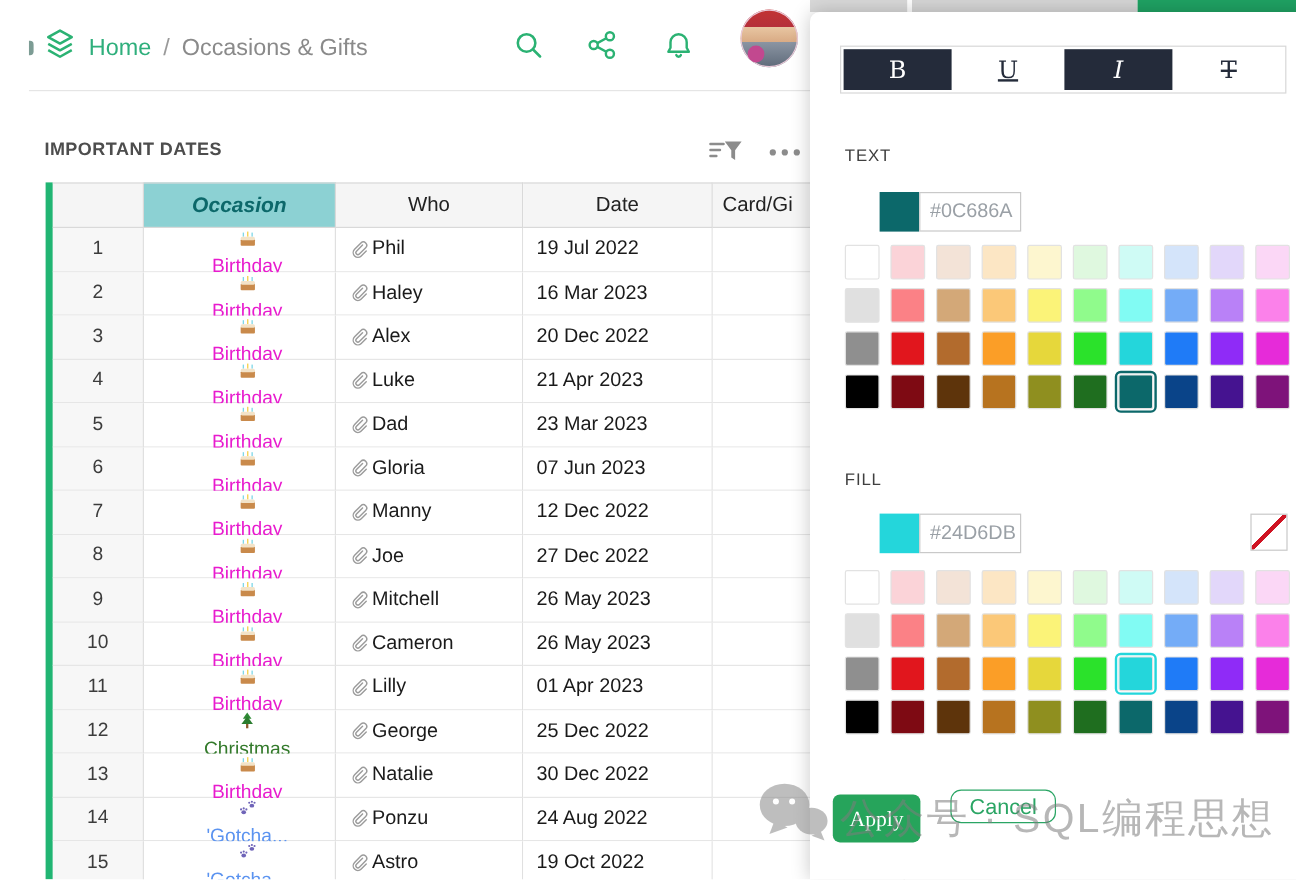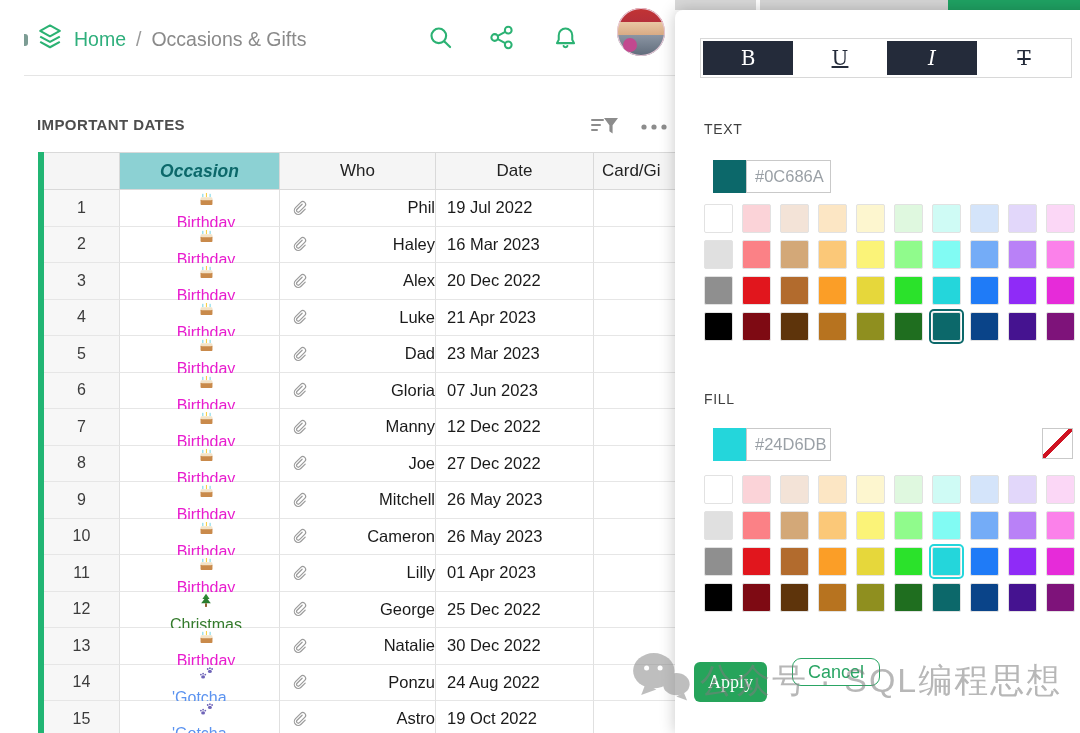--- a/index.html
+++ b/index.html
@@ -41,38 +41,38 @@
     grid-auto-rows:36.5px;z-index:1;}
   .hcell{display:flex;align-items:center;justify-content:center;background:#f5f5f5;
     border-right:1px solid #d9d9d9;border-top:1px solid #d9d9d9;border-bottom:1px solid #d9d9d9;
     font-size:17px;color:#222;box-sizing:border-box;}
   .hcell.occ-head{background:#8CD1D3;color:#0C686A;font-weight:bold;font-style:italic;font-size:17.5px;}
   .hcell.card-head{justify-content:flex-start;padding-left:8px;}
   .cell{display:flex;align-items:center;background:#fff;border-right:1px solid #e0e0e0;
     border-bottom:1px solid #e6e6e6;box-sizing:border-box;font-size:16.5px;color:#1a1a1a;}
   .cell.num{justify-content:center;background:#f7f7f7;font-size:16px;color:#3c3c3c;}
   .cell.occ{padding-left:13px;gap:7px;font-size:16px;flex-direction:column;}
-  .cell.who{padding-left:11px;gap:20px;justify-content:space-between;}
+  .cell.who{padding-left:11px;gap:3px;}
   .cell.date{padding-left:11px;}
   .cell .icon{display:flex;align-items:center;flex:0 0 auto;}
 
   
   .panel{left:651px;top:10px;width:421px;height:723px;background:#fff;border-radius:8px 0 0 0;
     box-shadow:0 0 16px rgba(0,0,0,.22);z-index:5;}
   .fmt-toolbar{position:absolute;left:25px;top:28px;width:372px;height:40px;display:flex;gap:2px;
     border:1px solid #d8d8d8;padding:2px;box-sizing:border-box;background:#fff;}
   .fmt-btn{flex:1;display:flex;align-items:center;justify-content:center;border:none;cursor:pointer;
     font-family:"DejaVu Serif","Liberation Serif",serif;font-size:20px;background:#fff;color:#242B3A;}
   .fmt-btn.active{background:#242B3A;color:#fff;}
   .fmt-underline{text-decoration:underline;}
   .fmt-italic{font-style:italic;}
   .fmt-strike{text-decoration:line-through;}
   .section-label{position:absolute;left:29px;font-size:14px;color:#3f3f3f;letter-spacing:.7px;}
   .lbl-text{top:111px;} .lbl-fill{top:381px;}
-  .color-row{position:absolute;left:18px;display:flex;padding-left:20px;}
+  .color-row{position:absolute;left:38px;display:flex;padding-left:20px;}
   .cr-text{top:150px;} .cr-fill{top:418px;}
   .swatch-preview{width:33px;height:33px;}
   .hex-box{width:85px;height:33px;border:1px solid #c9c9c9;box-sizing:border-box;display:flex;
     align-items:center;padding-left:8px;font-size:16.5px;color:#9aa0a6;background:#fff;}
   .nofill-btn{position:absolute;left:367px;top:418px;width:31px;height:31px;border:1px solid #c9c9c9;
     background:
       linear-gradient(to bottom right,transparent 44%,#cf1322 44%,#cf1322 54%,transparent 54%),#fff;
     box-sizing:border-box;cursor:pointer;}
   .palette{position:absolute;left:29px;display:grid;grid-template-columns:repeat(10,29px);gap:7px 9px;}
   .pal-text{top:194px;} .pal-fill{top:465px;}

